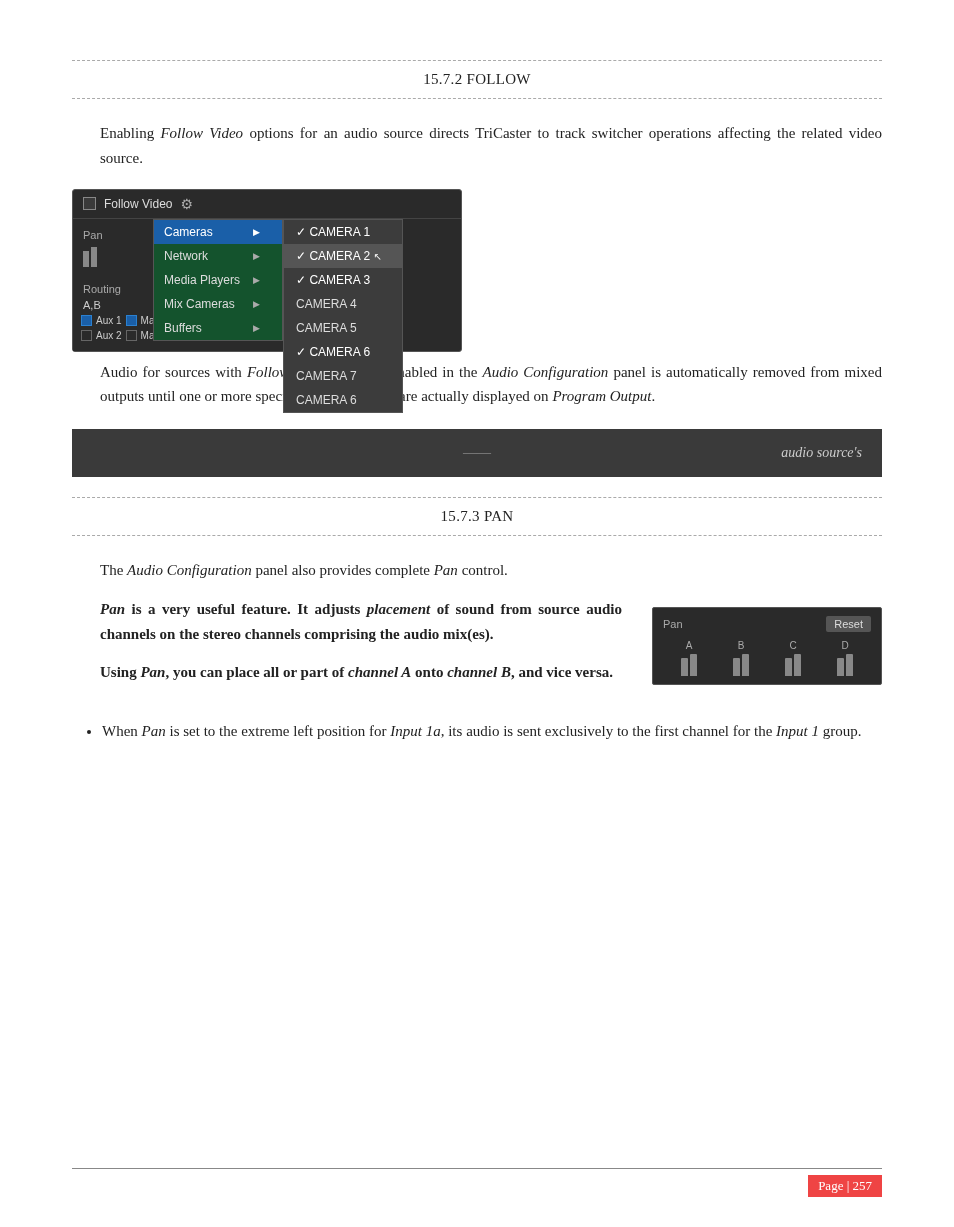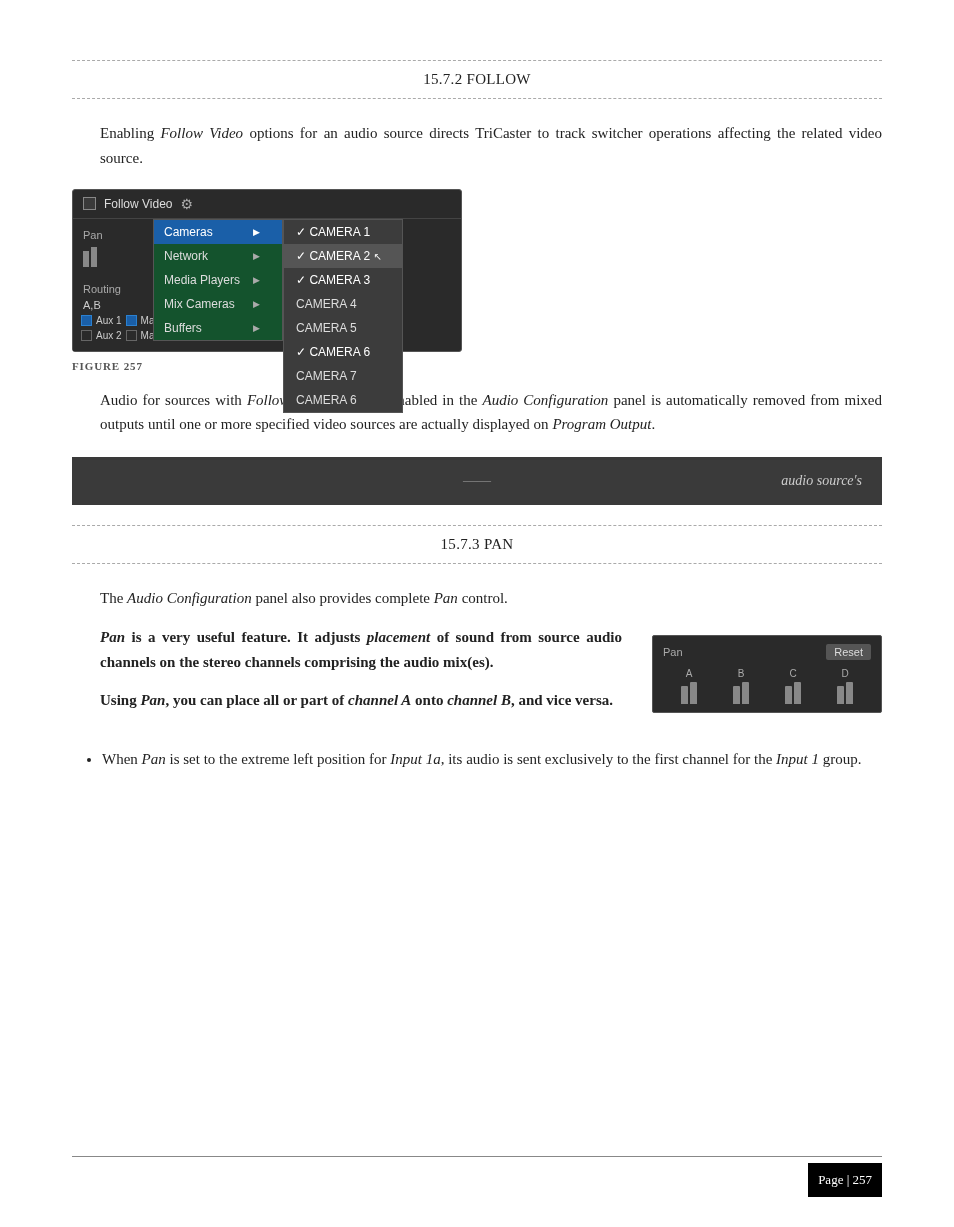--- a/index.html
+++ b/index.html
@@ -325,24 +325,24 @@
     }
     .footer-line {
       border-top: 1px solid #888;
       margin: 0 72px;
     }
     .footer-page {
       text-align: right;
       padding: 6px 72px 0 72px;
     }
     .page-badge {
-      background: #000000;
+      background: #ef4444;
       color: #fff;
       font-size: 13px;
-      padding: 9px 10px;
+      padding: 3px 10px;
       display: inline-block;
     }
   </style>
 </head>
 <body>
 
 <div class="page">
 
   <div class="section-heading">
     <span>15.7.2 FOLLOW</span>
@@ -420,21 +420,20 @@
           <div class="ui-submenu-item checked">CAMERA 3</div>
           <div class="ui-submenu-item">CAMERA 4</div>
           <div class="ui-submenu-item">CAMERA 5</div>
           <div class="ui-submenu-item checked">CAMERA 6</div>
           <div class="ui-submenu-item">CAMERA 7</div>
           <div class="ui-submenu-item">CAMERA 6</div>
         </div>
       </div>
     </div>
 
-    <div class="figure-caption">FIGURE 257</div>
   </div>
 
   <p class="body-text">
     Audio for sources with <em>Follow Program video</em> enabled in the <em>Audio Configuration</em> panel is automatically removed from mixed outputs until one or more specified video sources are actually displayed on <em>Program Output</em>.
   </p>
 
   <div class="dark-info-bar">
     <span class="dash">——</span>
     <em>audio source's</em>
   </div>

